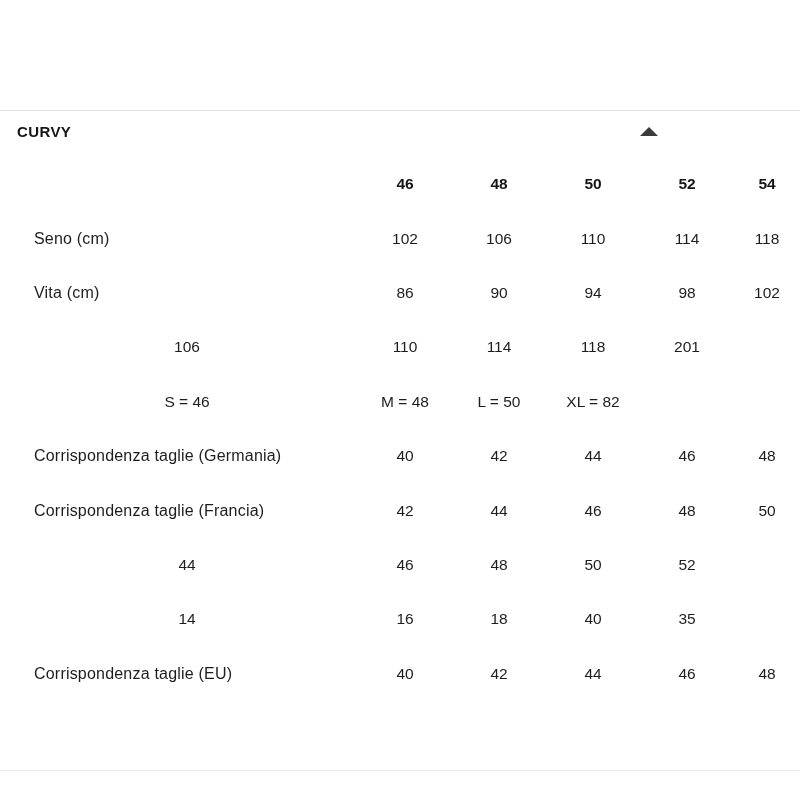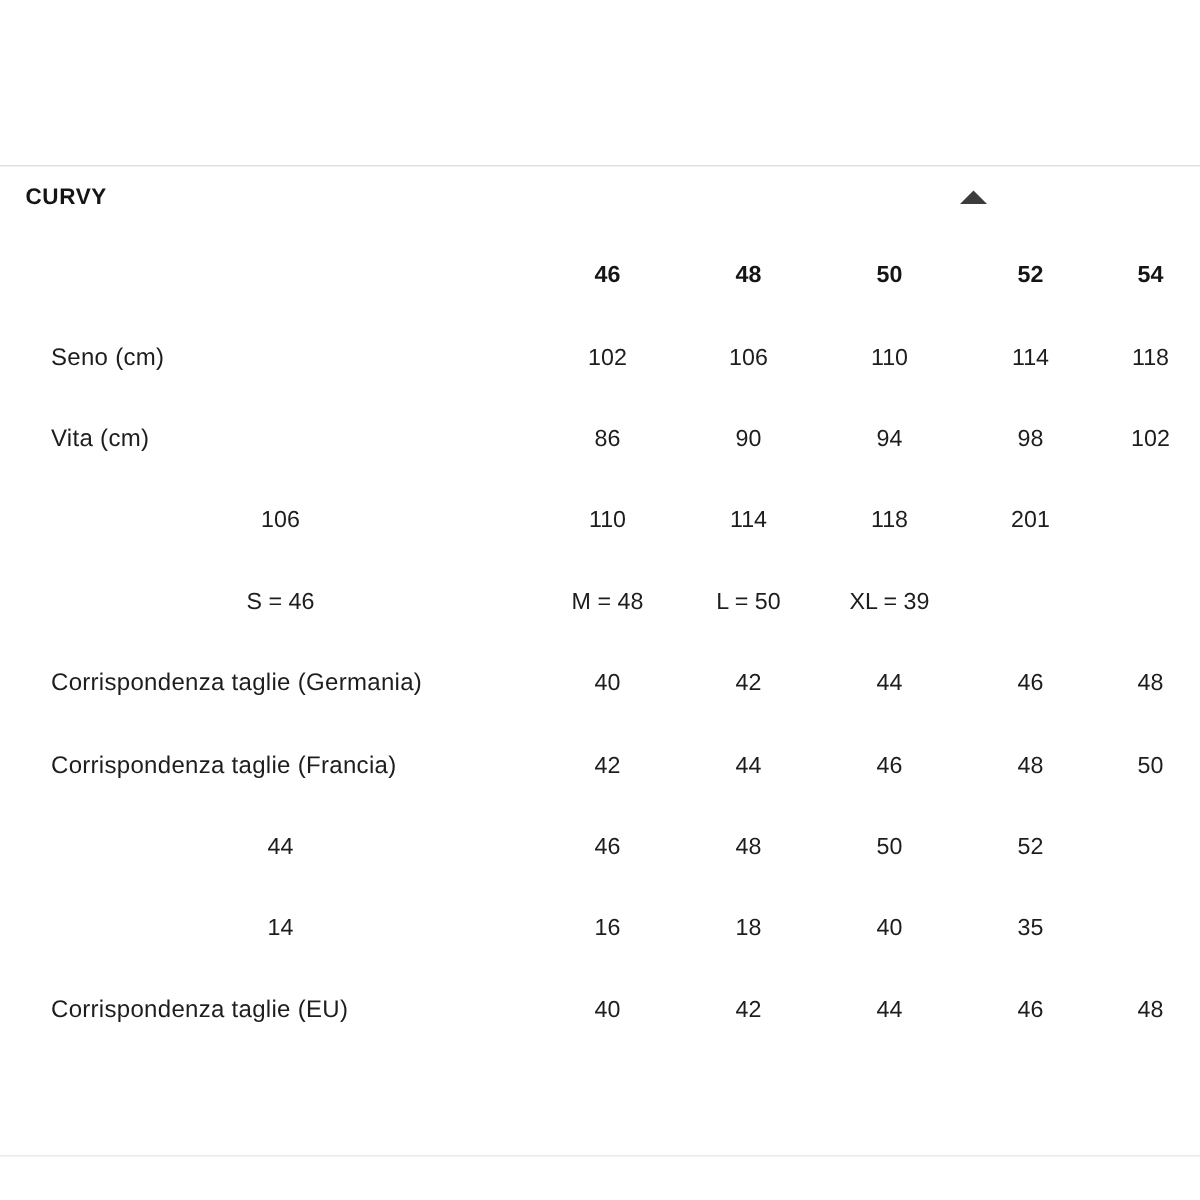--- a/index.html
+++ b/index.html
@@ -123,21 +123,21 @@
     <div class="num-cell">110</div>
     <div class="num-cell">114</div>
     <div class="num-cell">118</div>
     <div class="num-cell">201</div>
   </div>
 
   <div class="t-row">
     <div class="num-cell">S = 46</div>
     <div class="num-cell">M = 48</div>
     <div class="num-cell">L = 50</div>
-    <div class="num-cell">XL = 39</div>
+    <div class="num-cell">XL = 82</div>
     <div class="num-cell"></div>
   </div>
 
   <div class="t-row">
     <div class="label-cell">Corrispondenza taglie (Germania)</div>
     <div class="num-cell">40</div>
     <div class="num-cell">42</div>
     <div class="num-cell">44</div>
     <div class="num-cell">46</div>
     <div class="num-cell">48</div>

